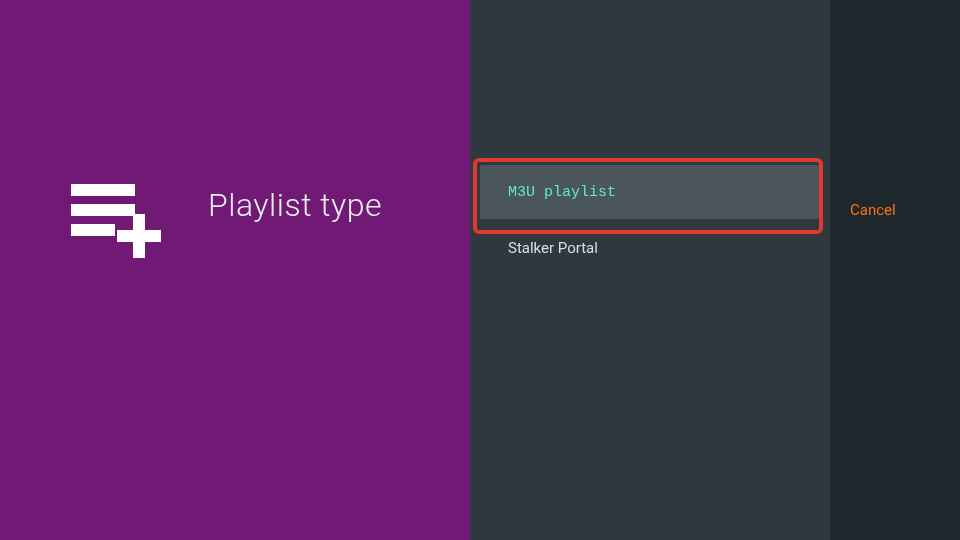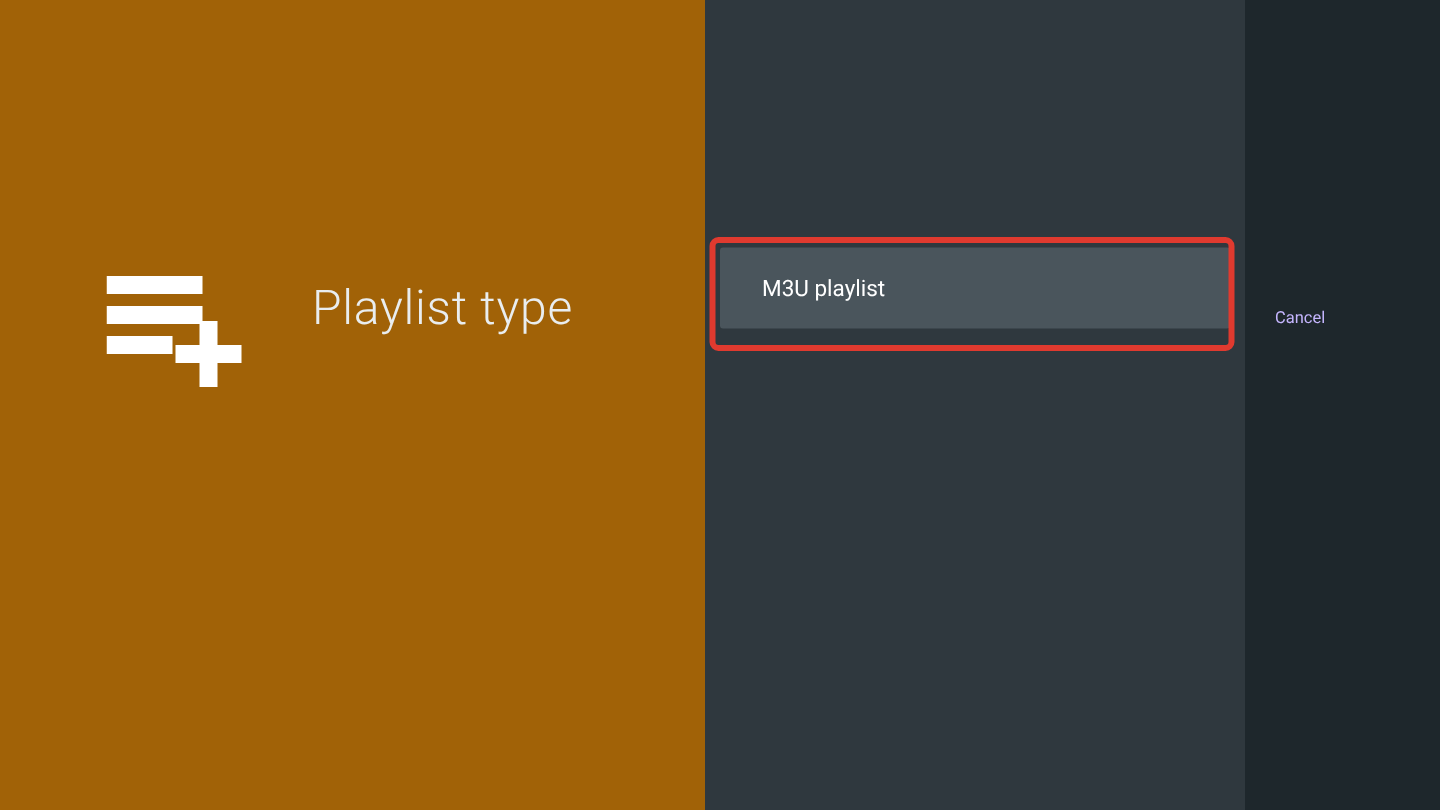--- a/index.html
+++ b/index.html
@@ -5,21 +5,21 @@
     * { margin: 0; padding: 0; box-sizing: border-box; }
     html, body { width: 960px; height: 540px; overflow: hidden; }
     body {
       font-family: Roboto, "Helvetica Neue", Arial, sans-serif;
       display: flex;
       background: #364046;
     }
     .left-pane {
       width: 470px;
       height: 100%;
-      background: #a16207;
+      background: #701a75;
       padding-left: 70px;
       padding-top: 178px;
       display: flex;
       align-items: flex-start;
     }
     .icon-box {
       width: 98px;
       display: flex;
       justify-content: center;
       padding-top: 6px;
@@ -48,42 +48,43 @@
       padding-left: 28px;
       font-size: 15px;
       font-weight: 400;
       color: #d9dee1;
       cursor: pointer;
       margin-bottom: 2px;
       border-radius: 2px;
     }
     .option.selected {
       background: #4a555c;
-      color: #ffffff;
+      color: #5eead4;
+      font-family: Liberation Mono, monospace;
     }
     .highlight-box {
       position: absolute;
       top: 158px;
       left: 3px;
       width: 350px;
       height: 76px;
       border: 4px solid #e03a2f;
       border-radius: 6px;
       pointer-events: none;
     }
     .right-pane {
       flex: 1;
       height: 100%;
       background: #1e272c;
       padding-top: 200px;
       padding-left: 20px;
     }
     .cancel {
-      color: #c4b5fd;
-      font-size: 11px;
+      color: #f97316;
+      font-size: 15px;
       font-weight: 400;
       cursor: pointer;
       display: inline-block;
     }
   </style>
 </head>
 <body>
 
 <div class="left-pane">
   <div class="icon-box">
@@ -97,18 +98,21 @@
   </div>
   <div class="title">Playlist type</div>
 </div>
 
 <div class="middle-pane">
   <div class="highlight-box"></div>
   <div id="options-container">
       <div class="option selected">
         <span>M3U playlist</span>
       </div>
+      <div class="option">
+        <span>Stalker Portal</span>
+      </div>
     </div>
 </div>
 
 <div class="right-pane">
   <div class="cancel">Cancel</div>
 </div>
 
 </body></html>

